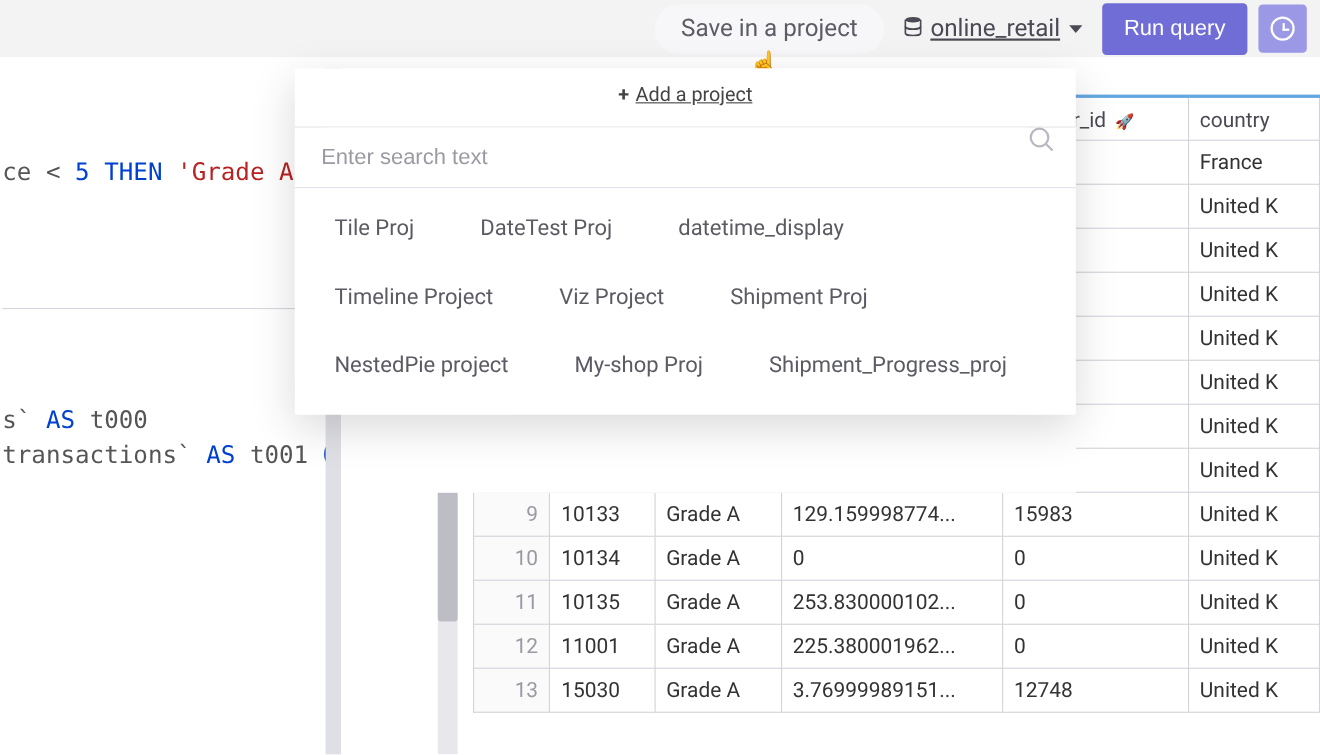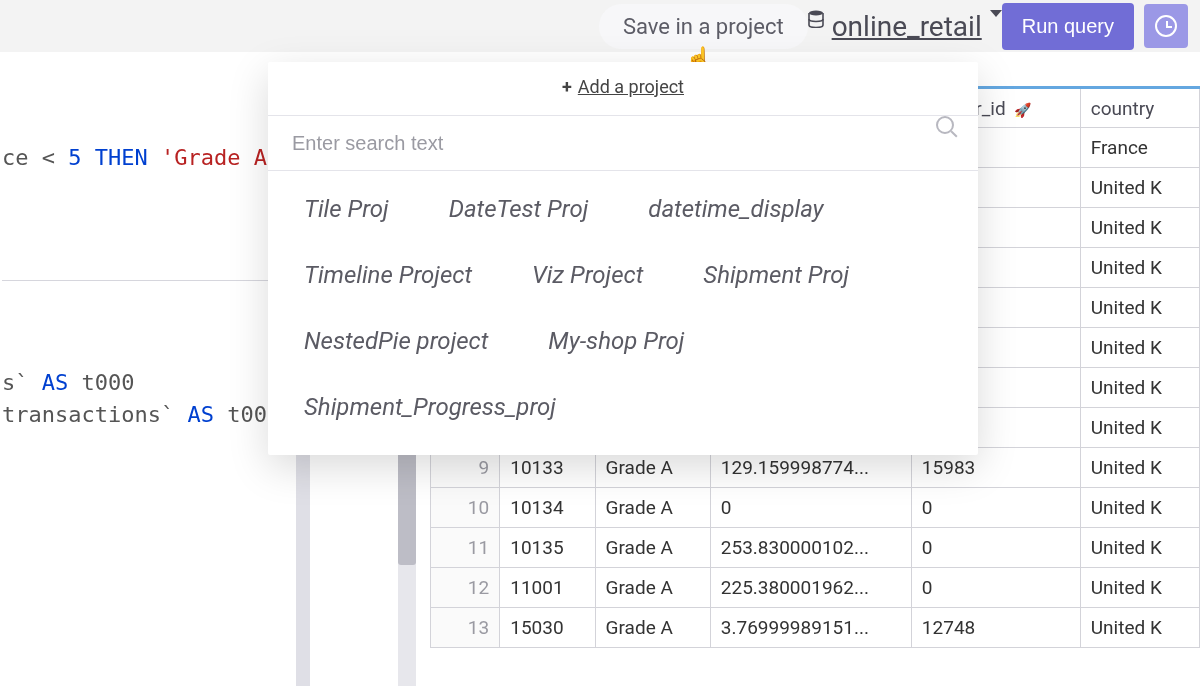--- a/index.html
+++ b/index.html
@@ -17,45 +17,46 @@
   
   .topbar {
     position: absolute;
     top: 0; left: 0; right: 0;
     height: 52px;
     background: #f3f3f3;
     display: flex;
     align-items: center;
     justify-content: flex-end;
     padding: 0 12px;
+    gap: 18px;
   }
   .save-pill {
     background: #f7f7f9;
     border-radius: 26px;
     padding: 10px 24px;
     font-size: 22px;
     color: #5c5c66;
     cursor: pointer;
     position: relative;
   }
   .cursor-hand {
     position: absolute;
     left: 86px;
     bottom: -22px;
     font-size: 22px;
     color: #333;
     pointer-events: none;
   }
   .db-select {
     display: flex;
-    align-items: flex-start;
+    align-items: center;
     gap: 8px;
     cursor: pointer;
     color: #414149;
-    font-size: 28px;
+    font-size: 22px;
   }
   .db-select .db-name {
     text-decoration: underline;
     color: #4a4a55;
   }
   .db-icon {
     font-size: 18px;
     color: #4a4a55;
   }
   .caret-down {
@@ -267,25 +268,24 @@
     bottom: -3px; right: -6px;
     transform: rotate(45deg);
   }
   .project-grid {
     display: flex;
     flex-wrap: wrap;
     gap: 38px 60px;
     padding: 24px 36px 10px 36px;
   }
   .project-item {
-    font-size: 24px;
+    font-size: 20px;
     color: #5b5b64;
     cursor: pointer;
     white-space: nowrap;
-    font-style: italic;
   }
 
   
   .table-mask {
     position: absolute;
     top: 108px;
     left: 324px;
     width: 654px;
     height: 340px;
     background: #fff;

